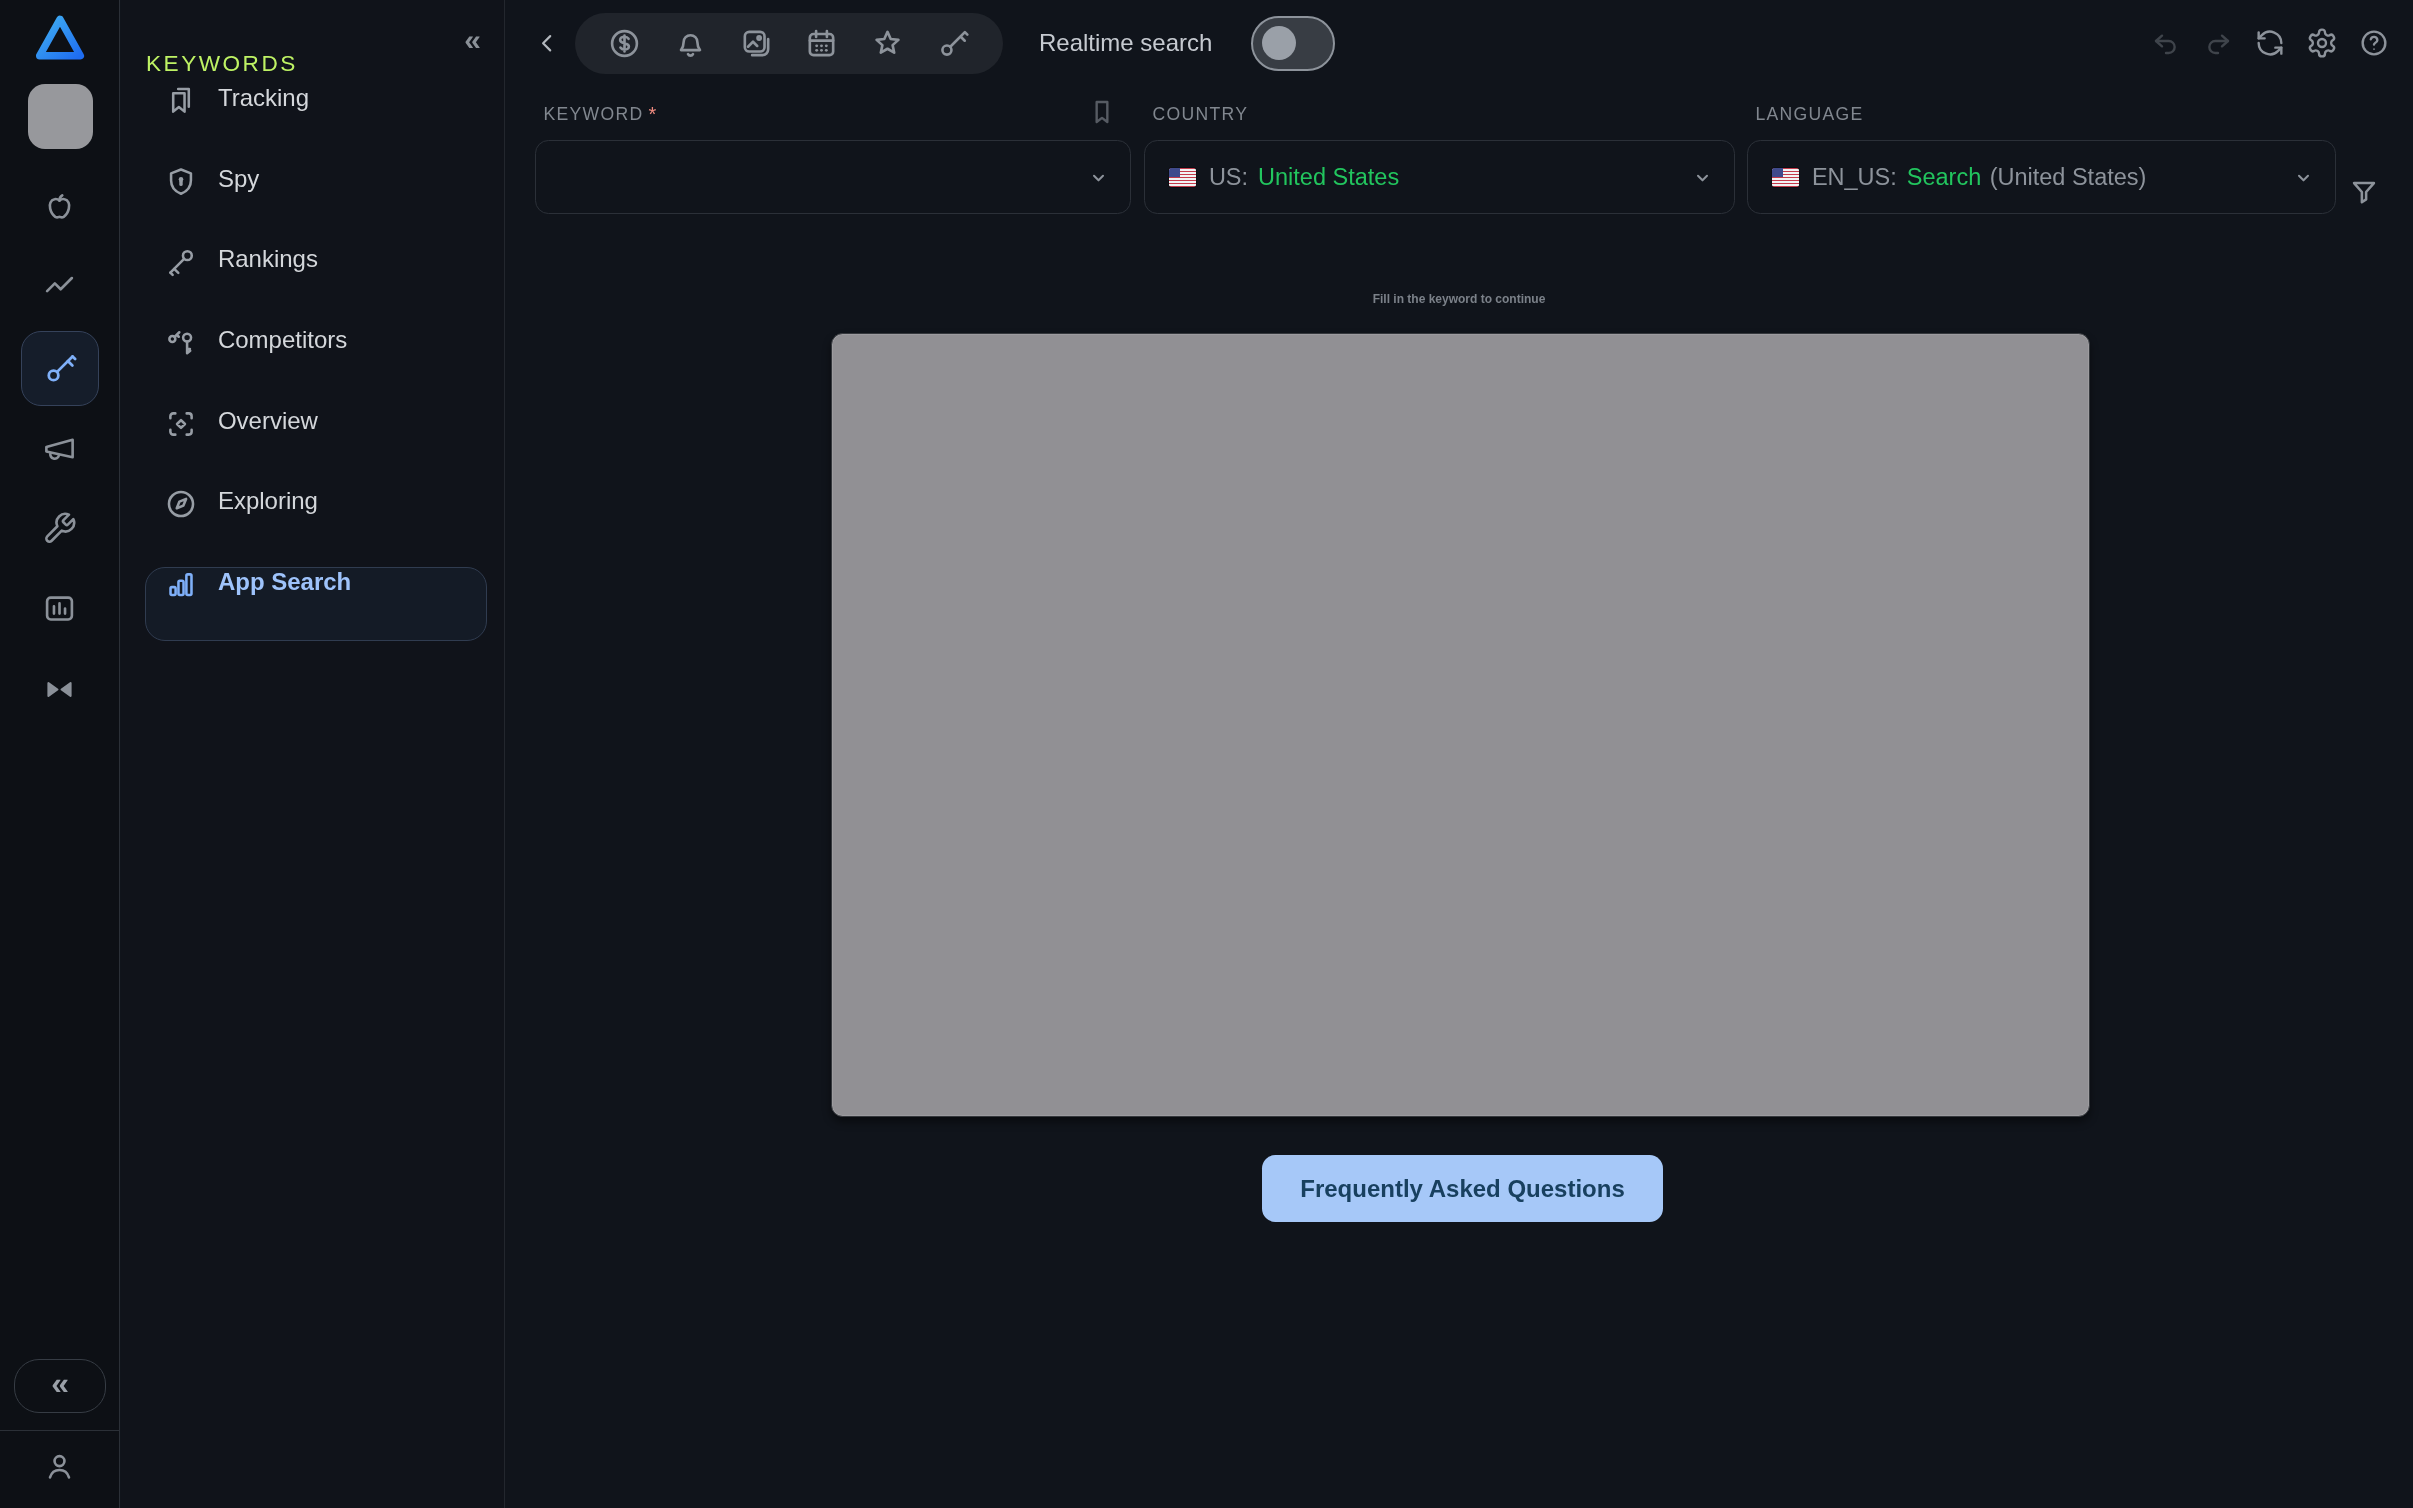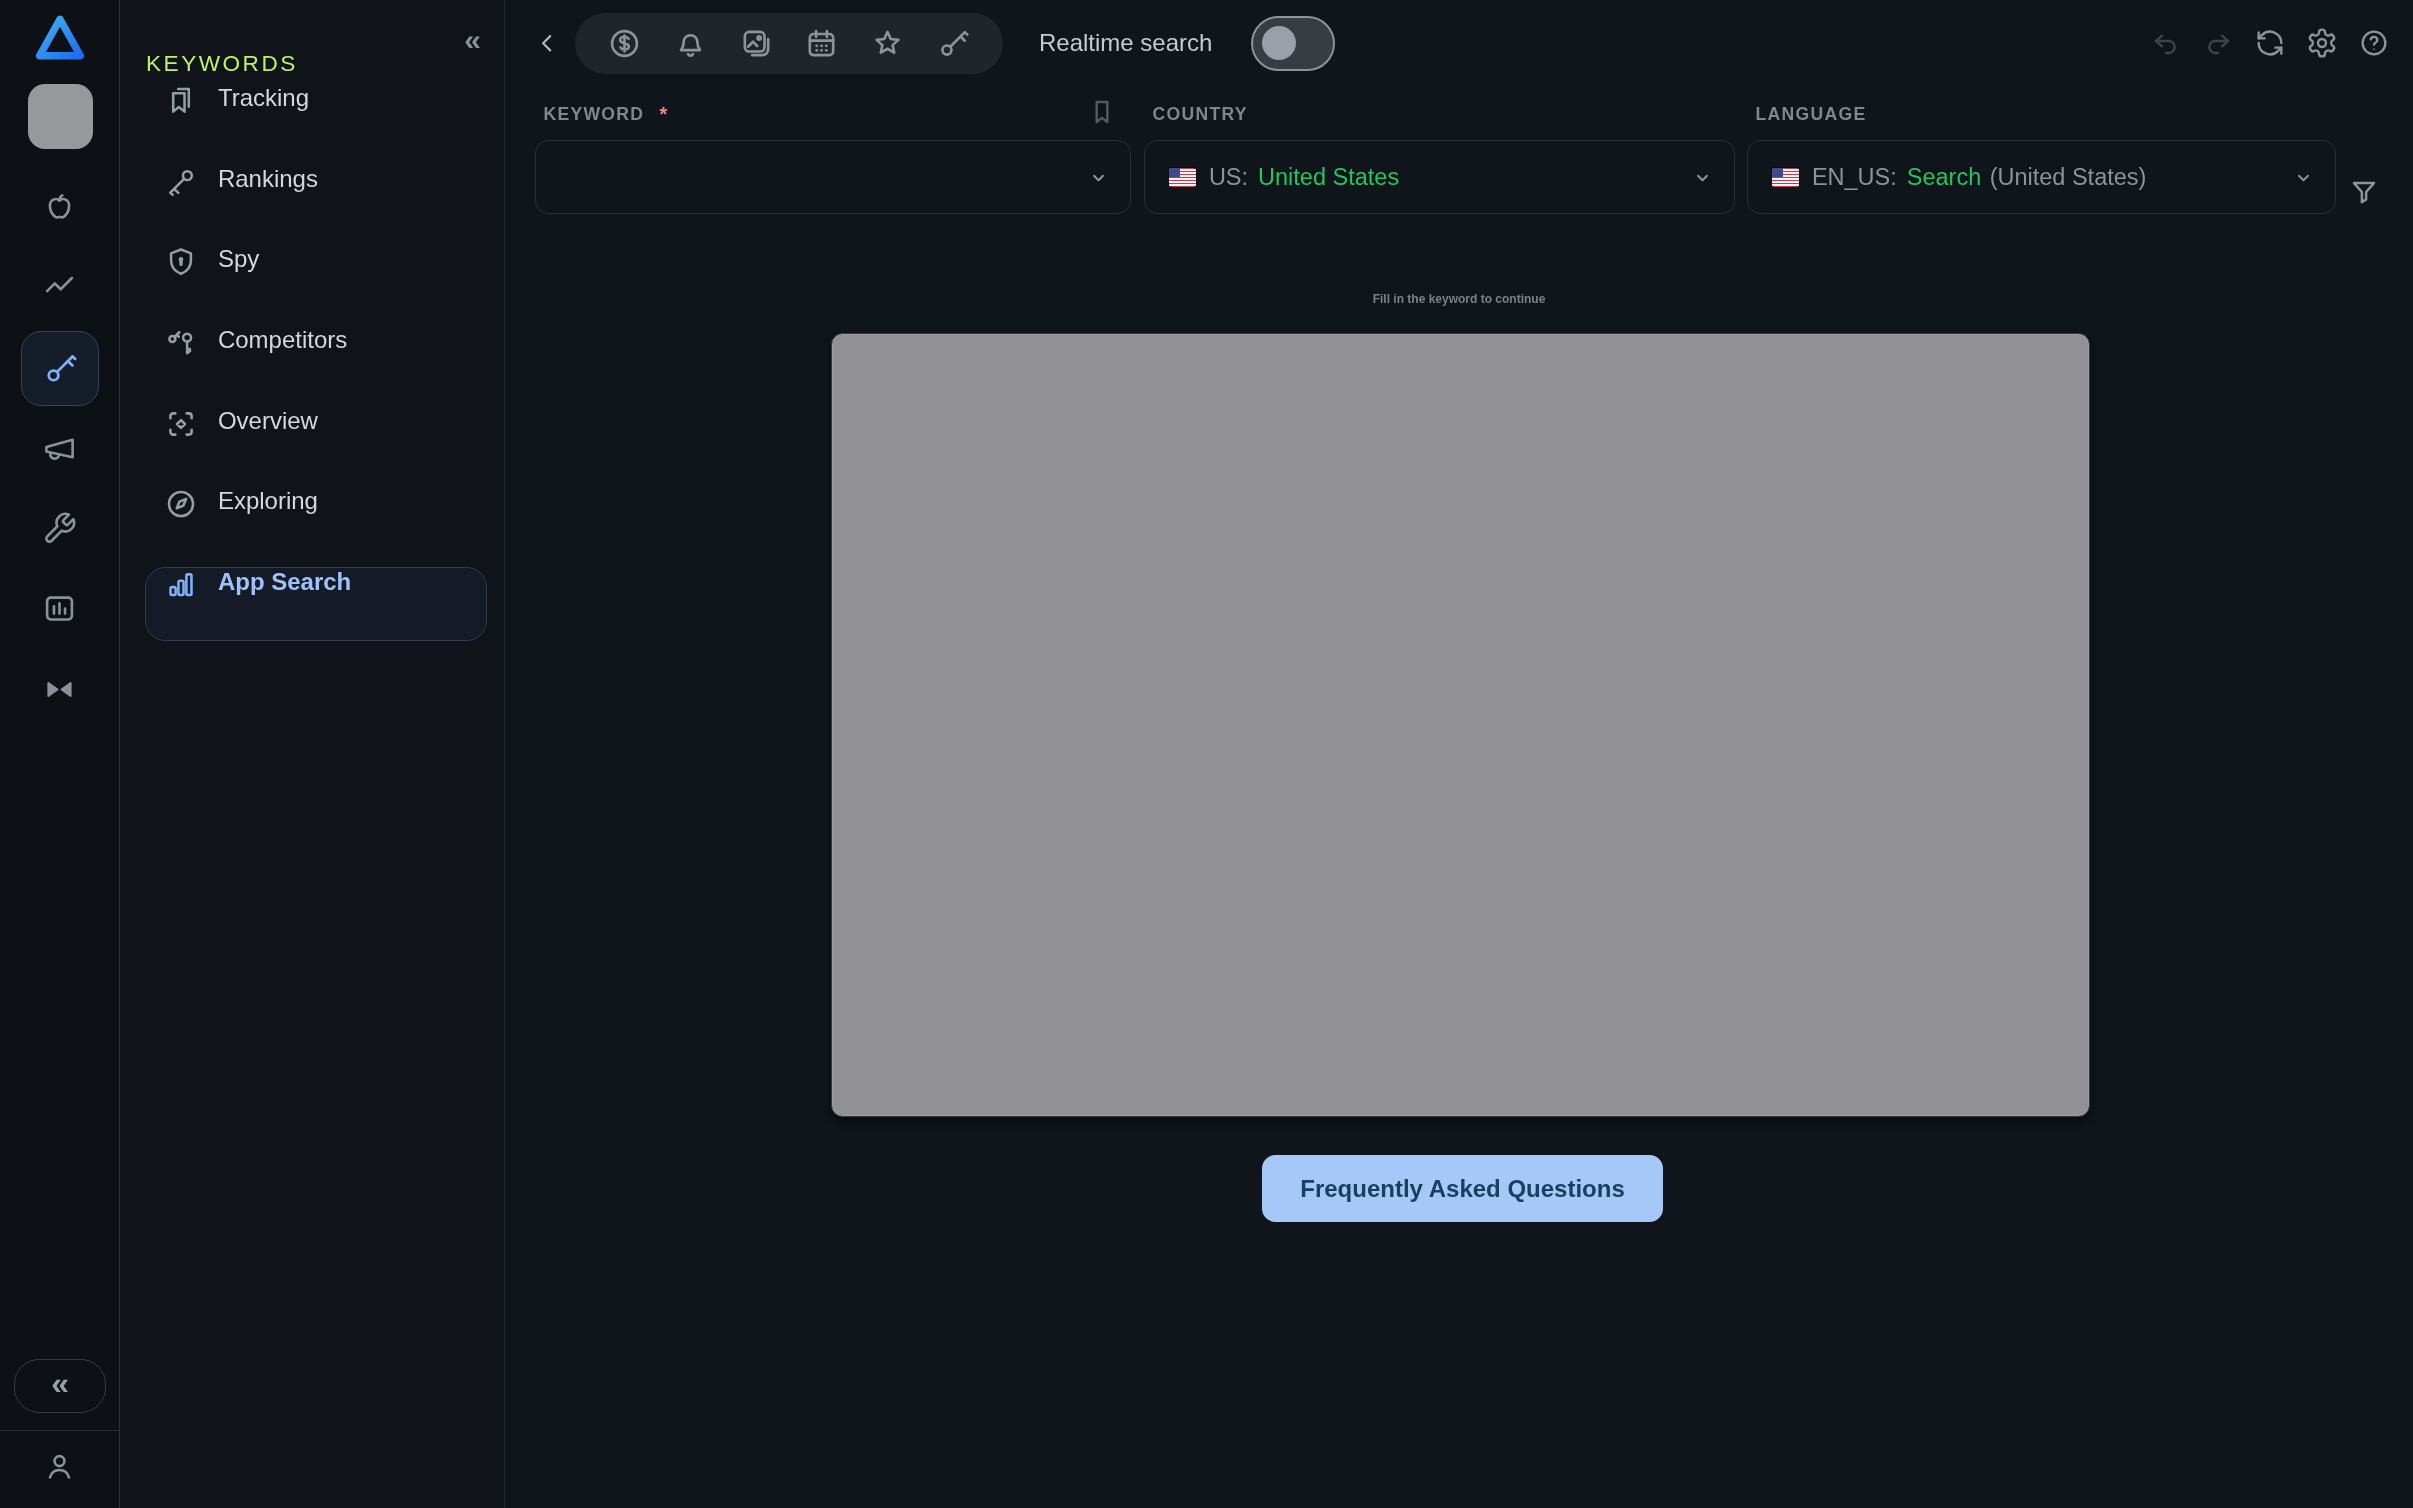--- a/index.html
+++ b/index.html
@@ -52,21 +52,21 @@
 
   .top-right { position: absolute; right: 23.5px; top: 0; height: 86px; display: flex; align-items: center; gap: 20px; }
   .top-right .tbi { width: 32px; height: 32px; color: #8d939b; cursor: pointer; }
   .top-right .dim { color: #3f444b; }
 
   
   .fgroup { position: absolute; top: 99px; }
   .g-keyword { left: 30px; width: 596px; }
   .g-country { left: 639px; width: 591px; }
   .g-language { left: 1242px; width: 589px; }
-  .flabel { height: 30px; display: flex; align-items: center; gap: 15px; font-size: 17.6px; font-weight: 700; letter-spacing: 1.3px; color: #81878f; padding-left: 8.4px; }
+  .flabel { height: 30px; display: flex; align-items: center; gap: 5px; font-size: 17.6px; font-weight: 400; letter-spacing: 1.3px; color: #81878f; padding-left: 8.4px; }
   .req { color: #ef8b80; font-size: 20px; }
   .select { margin-top: 11px; height: 74px; border: 1.7px solid #2b3038; border-radius: 13.4px; display: flex; align-items: center; padding: 0 54px 0 23.5px; font-size: 23.5px; color: #e8eaed; position: relative; cursor: pointer; }
   .select .chev { position: absolute; right: 18.4px; top: 50%; margin-top: -13.4px; width: 27px; height: 27px; color: #8d939b; }
   .code { color: #8d939b; margin-right: 10px; }
   .muted { color: #8d939b; }
   .val { color: #22c55e; font-weight: 500; margin-right: 8.4px; }
   .flag { width: 27px; height: 19px; border-radius: 2.5px; position: relative; overflow: hidden; flex: 0 0 auto; margin-right: 13.4px;
           background: repeating-linear-gradient(180deg, #c43b4b 0 1.5px, #f2f3f4 1.5px 3px); box-shadow: 0 0 0 0.8px rgba(0,0,0,.35); }
   .flag::after { content: ""; position: absolute; left: 0; top: 0; width: 11.7px; height: 9.2px; background: #3f4a8c; }
   .bookmark-ic { position: absolute; left: 581px; top: 96px; width: 32px; height: 32px; color: #565b63; cursor: pointer; }
@@ -169,35 +169,35 @@
       <div class="item">
         <svg class="ic" viewBox="0 0 24 24">
           <path d="M6.5 6.5h8v13l-4-3.2-4 3.2v-13Z"></path>
           <path d="M10 3.5h7.5V16"></path>
         </svg>
         <span>Tracking</span>
       </div>
 
       <div class="item">
         <svg class="ic" viewBox="0 0 24 24">
+          <path d="M12 3.2 5 5.9v5c0 4.6 3 7.8 7 9.4 4-1.6 7-4.8 7-9.4v-5L12 3.2Z"></path>
+          <circle cx="12" cy="10" r="1.6" fill="currentColor" stroke="none"></circle>
+          <path d="M12 11.5v2.2" stroke-width="2.4"></path>
+        </svg>
+        <span>Spy</span>
+      </div>
+
+      <div class="item">
+        <svg class="ic" viewBox="0 0 24 24">
           <circle cx="16.5" cy="7.5" r="3.1"></circle>
           <path d="m14.2 9.8-9.7 9.7"></path>
           <path d="m7.2 16.8 2.9 2.9"></path>
           <path d="m4.5 19.5 1.6 1.6"></path>
         </svg>
         <span>Rankings</span>
-      </div>
-
-      <div class="item">
-        <svg class="ic" viewBox="0 0 24 24">
-          <path d="M12 3.2 5 5.9v5c0 4.6 3 7.8 7 9.4 4-1.6 7-4.8 7-9.4v-5L12 3.2Z"></path>
-          <circle cx="12" cy="10" r="1.6" fill="currentColor" stroke="none"></circle>
-          <path d="M12 11.5v2.2" stroke-width="2.4"></path>
-        </svg>
-        <span>Spy</span>
       </div>
 
       <div class="item">
         <svg class="ic" viewBox="0 0 24 24">
           <circle cx="5.9" cy="9.2" r="2.1"></circle>
           <path d="m7.5 7.7 3.3-3.3M9 6.2l1.4 1.4"></path>
           <circle cx="16.3" cy="8.2" r="2.8"></circle>
           <path d="M16.3 11v8.2l2.2-1.7M16.3 16.3h2"></path>
         </svg>
         <span>Competitors</span>

